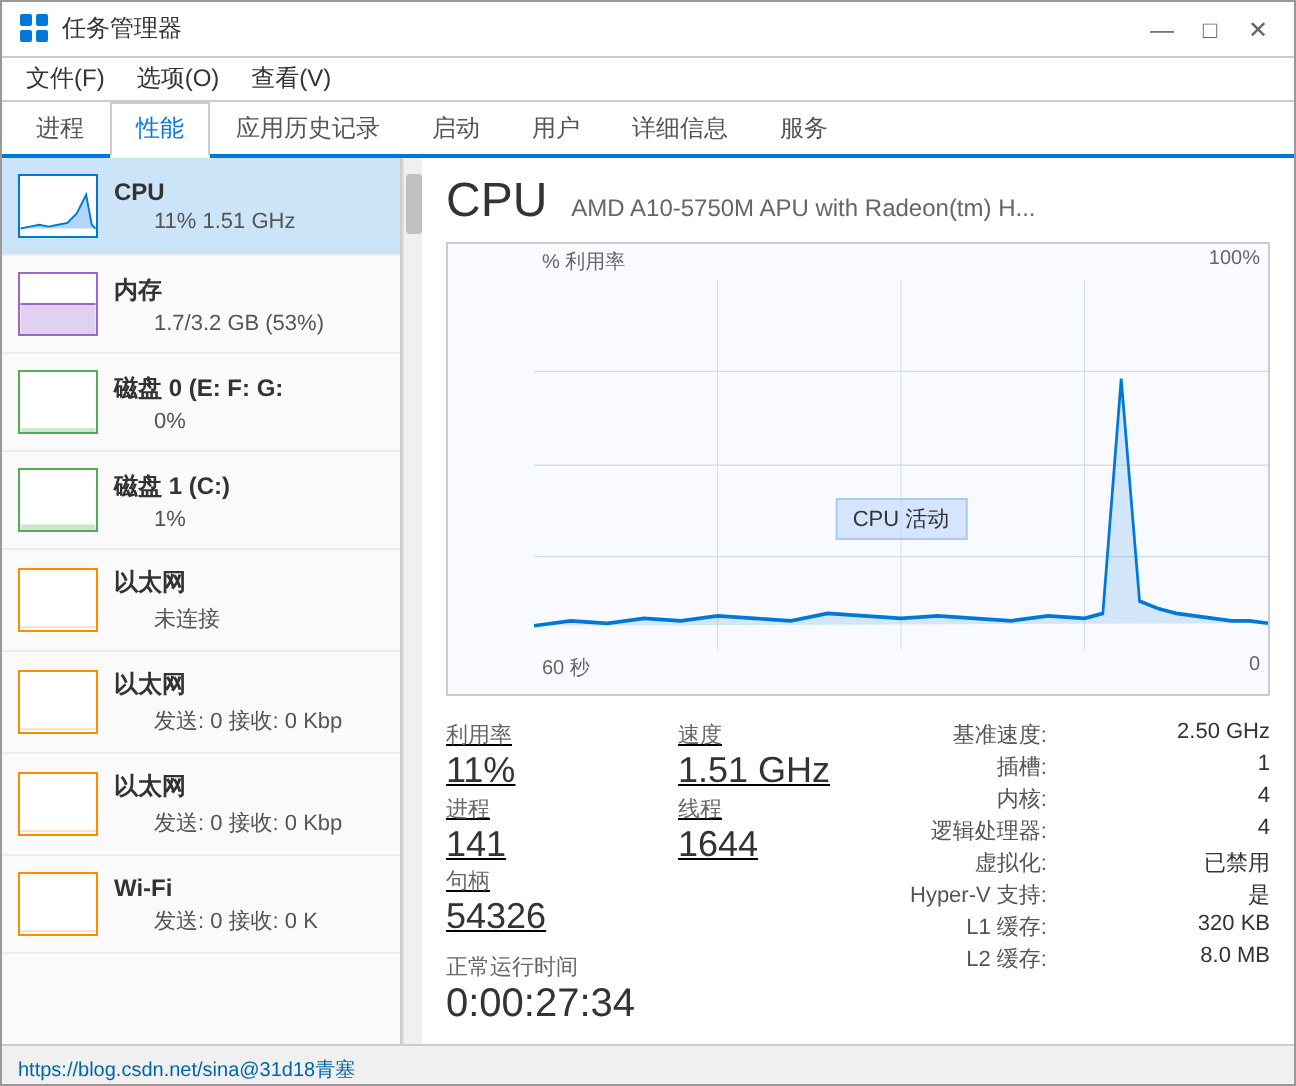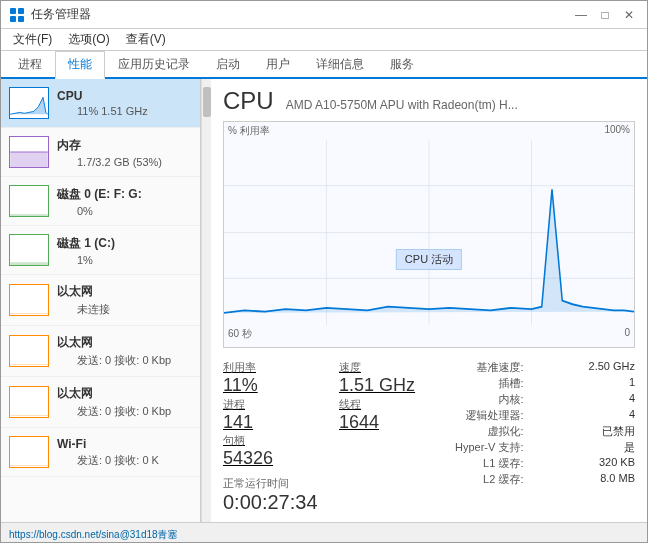--- a/index.html
+++ b/index.html
@@ -27,21 +27,21 @@
       border-bottom: 1px solid #ccc;
       display: flex;
       align-items: center;
       justify-content: space-between;
       padding: 4px 8px;
       height: 28px;
     }
 
     .title-bar-left {
       display: flex;
-      align-items: flex-end;
+      align-items: flex-start;
       gap: 6px;
       font-size: 12px;
       color: #333;
     }
 
     .window-controls {
       display: flex;
       gap: 4px;
     }
 
@@ -193,20 +193,21 @@
     }
 
     
     .chart-container {
       border: 1px solid #ccc;
       background: #f8faff;
       flex: 1;
       position: relative;
       min-height: 0;
       margin-bottom: 8px;
+      padding-left: 43px;
     }
 
     .chart-label-top {
       display: flex;
       justify-content: space-between;
       font-size: 10px;
       color: #666;
       padding: 2px 4px;
     }
 

